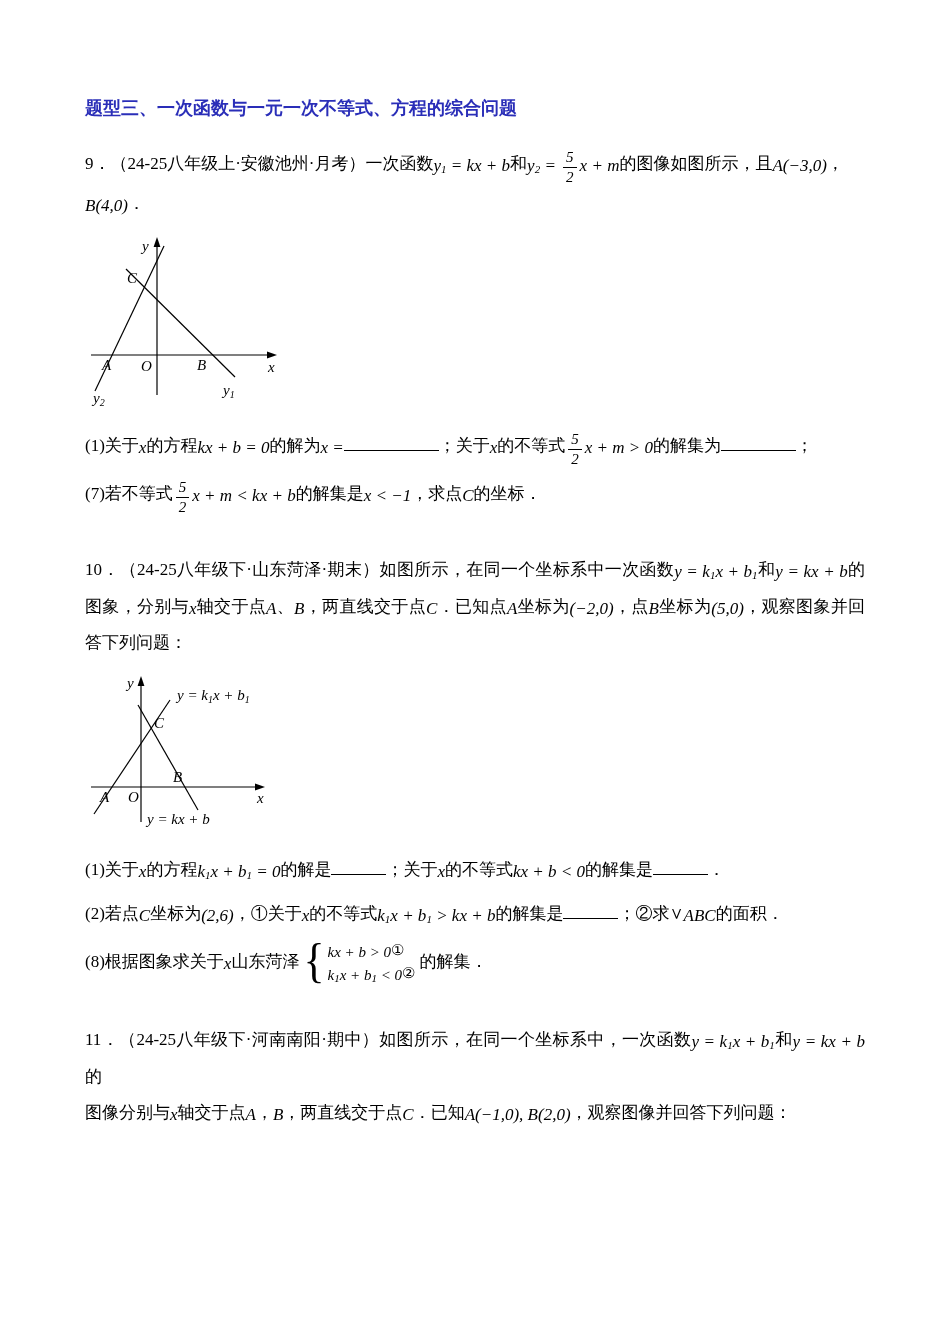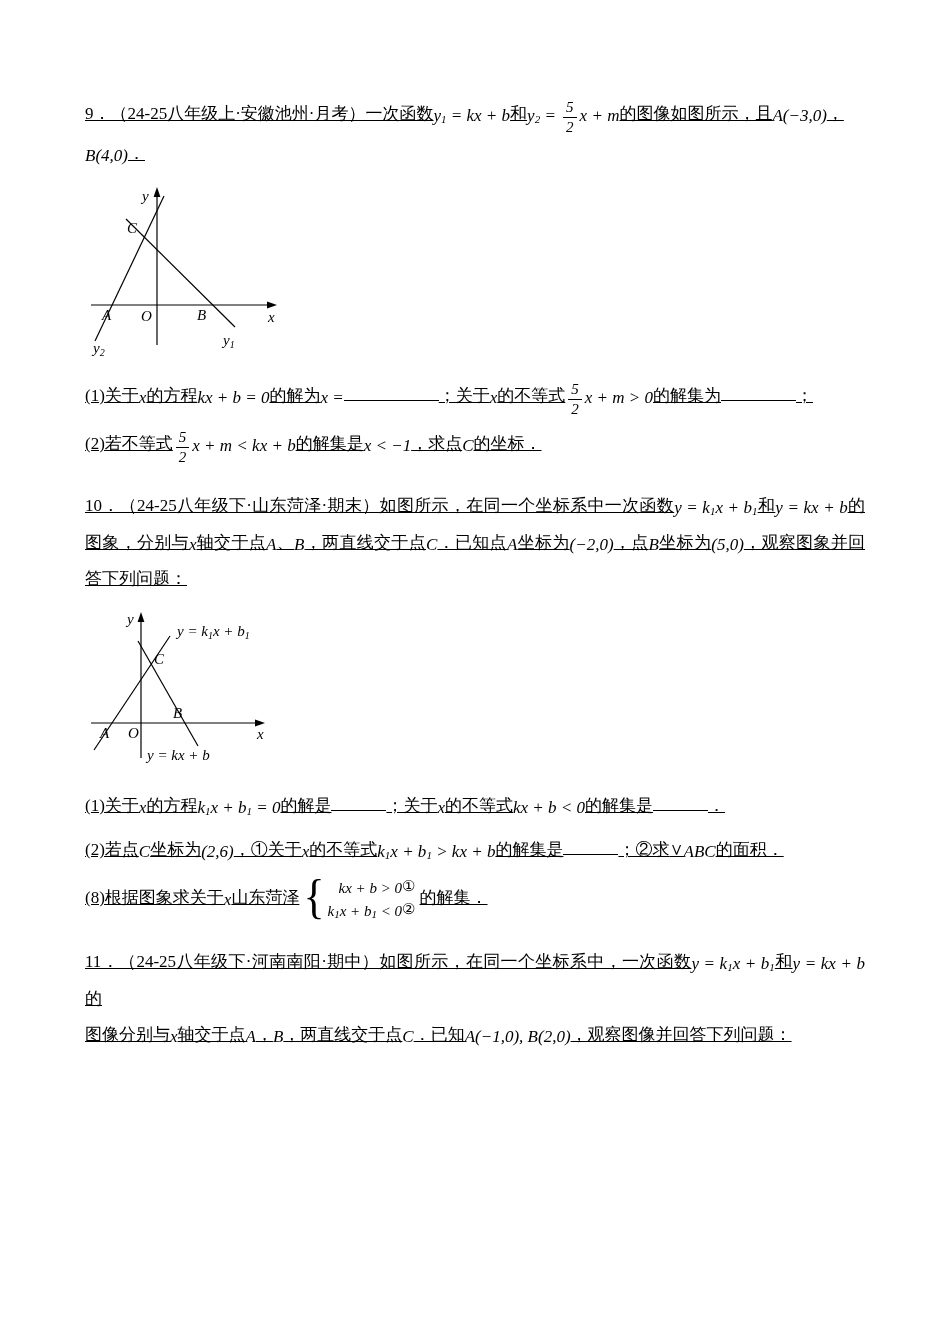--- a/index.html
+++ b/index.html
@@ -14,51 +14,52 @@
   .heading {
     font-family: "Liberation Sans", sans-serif;
     font-size: 18px; font-weight: bold;
     color: var(--heading-color, #2a2eb8);
     margin: 0 0 26px 0;
   }
   .para {
     font-size: 17px; line-height: 2.15;
     margin: 0 0 8px 0; text-align: justify;
   }
-  .cn { font-family: "Liberation Serif", serif; text-decoration: underline; }
+  .cn { font-family: "Liberation Serif", serif; }
   .mi { font-family: "Liberation Serif", serif; font-style: italic; position: relative; top: 2px; }
   sub.ms { font-family: "Liberation Serif", serif; font-style: italic; font-size: 11px; line-height: 0; }
   .frac {
     display: inline-block; text-align: center;
     font-family: "Liberation Serif", serif; font-style: italic;
     font-size: 15px; line-height: 1.15;
     vertical-align: -13px; margin: 0 3px; position: relative; top: 0;
   }
   .frac .fnum { display: block; border-bottom: 1.2px solid #000; padding: 0 3px 1px 3px; }
   .frac .fden { display: block; padding-top: 1px; }
   .blank { display: inline-block; border-bottom: 1px solid #000; height: 1.05em; vertical-align: baseline; }
   .w95 { width: 95px; } .w75 { width: 75px; } .w55 { width: 55px; }
   .sys { display: inline-flex; align-items: center; vertical-align: middle; margin: 0 4px; position: relative; top: -2px; }
   .sys .brace { font-family: "Liberation Serif", serif; font-size: 44px; line-height: 0.85; font-weight: 400; margin-right: 3px; transform: scaleY(1.1); }
-  .sys .lines { display: inline-block; font-size: 15px; line-height: 1.5; text-align: right; }
+  .sys .lines { display: inline-block; font-size: 15px; line-height: 1.5; text-align: left; }
   .sys .line { display: block; white-space: nowrap; }
   .circ { font-style: normal; font-size: 15px; }
   .graph-wrap { margin: 10px 0 16px 0; }
-  .gap-top { margin-top: 22px; }
+  .gap-top { margin-top: 36px; }
   svg .axis, svg .fn { stroke: #000; stroke-width: 1.2; fill: none; }
   svg polygon { fill: #000; stroke: none; }
   svg text { fill: #000; }
   .gl { font-family: "Liberation Serif", serif; font-style: italic; font-size: 15px; }
   .tsub { font-size: 10px; }
 </style>
 </head>
 <body>
 
 <div class="page">
 
+  <h2 class="heading">题型三、一次函数与一元一次不等式、方程的综合问题</h2>
 
   <p class="para"><span class="cn">9．（24-25八年级上·安徽池州·月考）一次函数</span><span class="mi">y</span><sub class="ms">1</sub><span class="mi"> = kx + b</span><span class="cn">和</span><span class="mi">y</span><sub class="ms">2</sub><span class="mi"> = </span><span class="frac"><span class="fnum">5</span><span class="fden">2</span></span><span class="mi">x + m</span><span class="cn">的图像如图所示，且</span><span class="mi">A(−3,0)</span><span class="cn">，</span><br><span class="mi">B(4,0)</span><span class="cn">．</span></p>
 
   <div class="graph-wrap">
     <svg width="200" height="175" viewBox="0 0 200 175">
       <line class="axis" x1="72" y1="12" x2="72" y2="162"></line>
       <polygon points="72,4 68.6,14 75.4,14"></polygon>
       <line class="axis" x1="6" y1="122" x2="185" y2="122"></line>
       <polygon points="192,122 182,118.6 182,125.4"></polygon>
       <line class="fn" x1="10" y1="158" x2="79" y2="13"></line>
@@ -69,21 +70,21 @@
       <text class="gl" x="17" y="137">A</text>
       <text class="gl" x="112" y="137">B</text>
       <text class="gl" x="42" y="50">C</text>
       <text class="gl" x="8" y="170"><tspan>y</tspan><tspan class="tsub" dy="3">2</tspan></text>
       <text class="gl" x="138" y="162"><tspan>y</tspan><tspan class="tsub" dy="3">1</tspan></text>
     </svg>
   </div>
 
   <p class="para"><span class="cn">(1)关于</span><span class="mi">x</span><span class="cn">的方程</span><span class="mi">kx + b = 0</span><span class="cn">的解为</span><span class="mi">x =</span><span class="blank w95"></span><span class="cn">；关于</span><span class="mi">x</span><span class="cn">的不等式</span><span class="frac"><span class="fnum">5</span><span class="fden">2</span></span><span class="mi">x + m &gt; 0</span><span class="cn">的解集为</span><span class="blank w75"></span><span class="cn">；</span></p>
 
-  <p class="para"><span class="cn">(2)若不等式</span><span class="frac"><span class="fnum">5</span><span class="fden">2</span></span><span class="mi">x + m &lt; kx + b</span><span class="cn">的解集是</span><span class="mi">x &lt; −1</span><span class="cn">，求点</span><span class="mi">C</span><span class="cn">的坐标．</span></p>
+  <p class="para"><span class="cn">(7)若不等式</span><span class="frac"><span class="fnum">5</span><span class="fden">2</span></span><span class="mi">x + m &lt; kx + b</span><span class="cn">的解集是</span><span class="mi">x &lt; −1</span><span class="cn">，求点</span><span class="mi">C</span><span class="cn">的坐标．</span></p>
 
   <p class="para gap-top"><span class="cn">10．（24-25八年级下·山东菏泽·期末）如图所示，在同一个坐标系中一次函数</span><span class="mi">y = k</span><sub class="ms">1</sub><span class="mi">x + b</span><sub class="ms">1</sub><span class="cn">和</span><span class="mi">y = kx + b</span><span class="cn">的图象，分别与</span><span class="mi">x</span><span class="cn">轴交于点</span><span class="mi">A</span><span class="cn">、</span><span class="mi">B</span><span class="cn">，两直线交于点</span><span class="mi">C</span><span class="cn">．已知点</span><span class="mi">A</span><span class="cn">坐标为</span><span class="mi">(−2,0)</span><span class="cn">，点</span><span class="mi">B</span><span class="cn">坐标为</span><span class="mi">(5,0)</span><span class="cn">，观察图象并回答下列问题：</span></p>
 
   <div class="graph-wrap">
     <svg width="200" height="160" viewBox="0 0 200 160">
       <line class="axis" x1="56" y1="12" x2="56" y2="150"></line>
       <polygon points="56,4 52.6,14 59.4,14"></polygon>
       <line class="axis" x1="6" y1="115" x2="173" y2="115"></line>
       <polygon points="180,115 170,111.6 170,118.4"></polygon>
       <line class="fn" x1="9" y1="142" x2="85" y2="28"></line>

